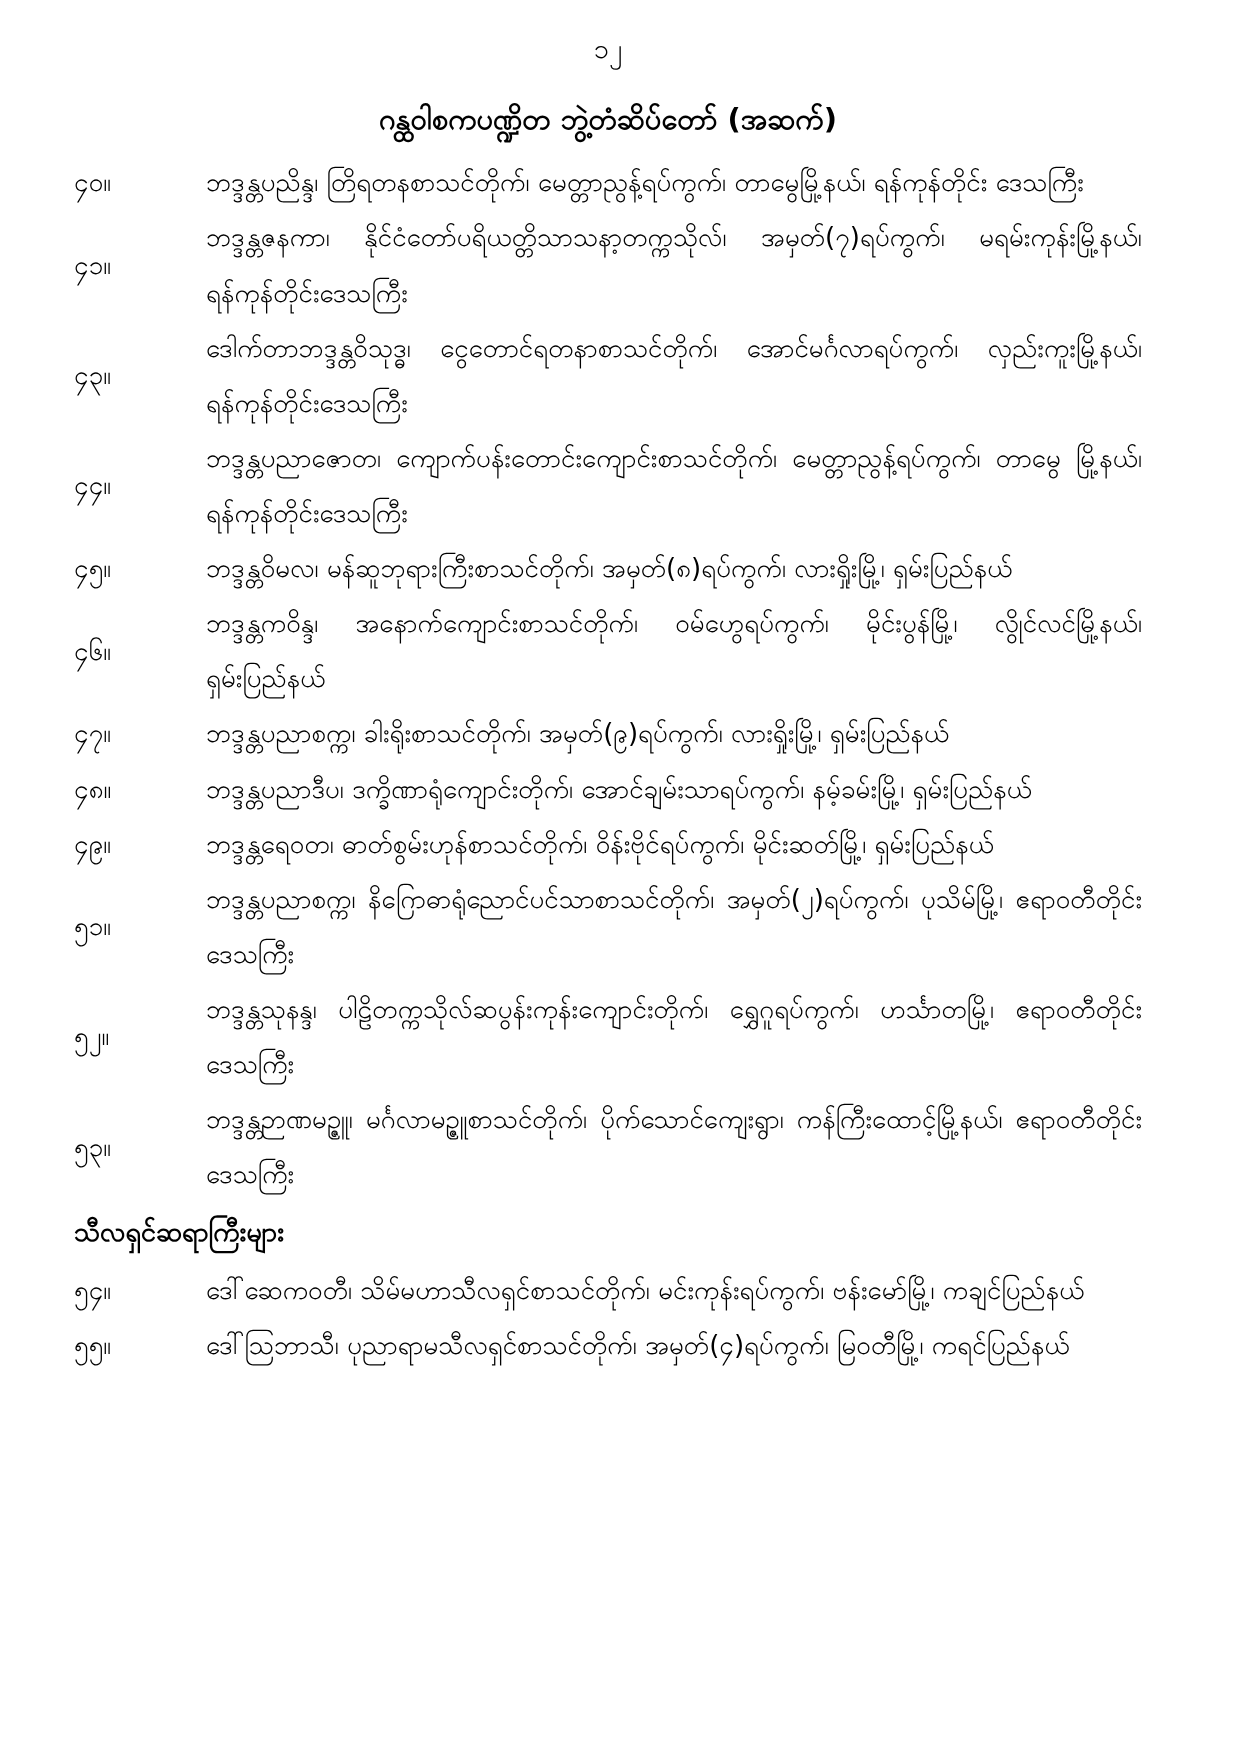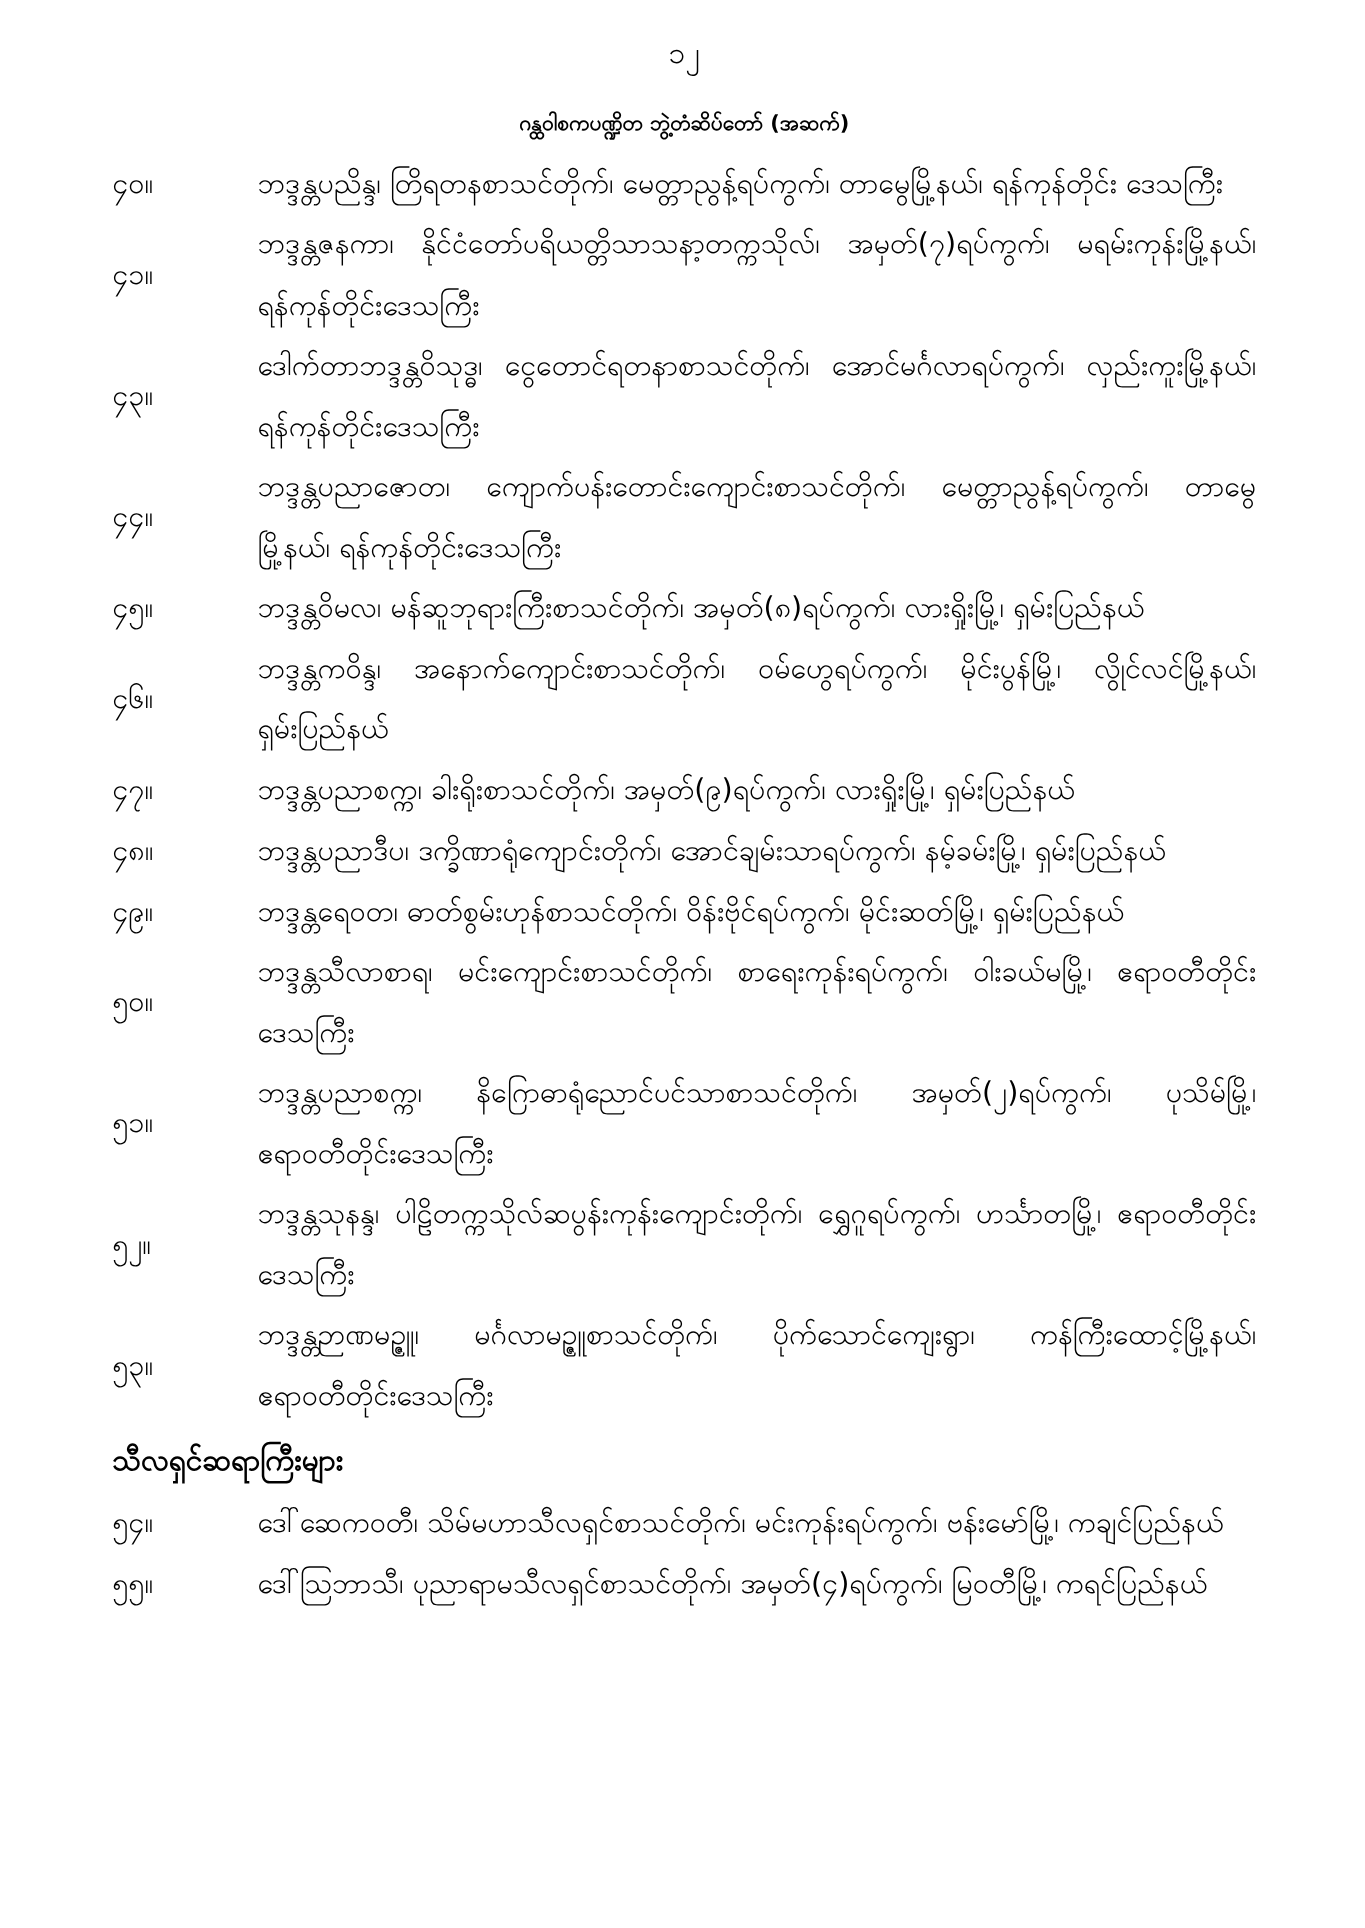--- a/index.html
+++ b/index.html
@@ -11,32 +11,32 @@
     width: 1241px;
     height: 1753px;
     color: #000000;
     font-family: "DejaVu Sans", sans-serif;
     overflow: hidden;
   }
   .page {
     box-sizing: border-box;
     width: 1232px;
     height: 1753px;
-    padding: 30px 90px 20px 102px;
+    padding: 30px 90px 20px 74px;
   }
   .page-number {
     text-align: center;
     font-size: 27px;
     line-height: 1.4;
     margin-bottom: 30px;
   }
   .doc-title {
     text-align: center;
     font-weight: bold;
-    font-size: 19px;
+    font-size: 29px;
     line-height: 1.5;
     margin-bottom: 14px;
   }
   .entry {
     display: flex;
     align-items: center;
     font-size: 26px;
     line-height: 2.12;
   }
   .entry .num {
@@ -95,24 +95,20 @@
   </div>
   <div class="entry">
     <span class="num">၄၈။</span>
     <span class="txt">ဘဒ္ဒန္တပညာဒီပ၊ ဒက္ခိဏာရုံကျောင်းတိုက်၊ အောင်ချမ်းသာရပ်ကွက်၊ နမ့်ခမ်းမြို့၊ ရှမ်းပြည်နယ်</span>
   </div>
   <div class="entry">
     <span class="num">၄၉။</span>
     <span class="txt">ဘဒ္ဒန္တရေဝတ၊ ဓာတ်စွမ်းဟုန်စာသင်တိုက်၊ ဝိန်းဗိုင်ရပ်ကွက်၊ မိုင်းဆတ်မြို့၊ ရှမ်းပြည်နယ်</span>
   </div>
   <div class="entry">
-    <span class="num">၅၀။</span>
-    <span class="txt">ဘဒ္ဒန္တသီလာစာရ၊ မင်းကျောင်းစာသင်တိုက်၊ စာရေးကုန်းရပ်ကွက်၊ ဝါးခယ်မမြို့၊ ဧရာဝတီတိုင်း ဒေသကြီး</span>
-  </div>
-  <div class="entry">
     <span class="num">၅၁။</span>
     <span class="txt">ဘဒ္ဒန္တပညာစက္က၊ နိဂြောဓာရုံညောင်ပင်သာစာသင်တိုက်၊ အမှတ်(၂)ရပ်ကွက်၊ ပုသိမ်မြို့၊ ဧရာဝတီတိုင်းဒေသကြီး</span>
   </div>
   <div class="entry">
     <span class="num">၅၂။</span>
     <span class="txt">ဘဒ္ဒန္တသုနန္ဒ၊ ပါဠိတက္ကသိုလ်ဆပွန်းကုန်းကျောင်းတိုက်၊ ရွှေဂူရပ်ကွက်၊ ဟင်္သာတမြို့၊ ဧရာဝတီတိုင်း ဒေသကြီး</span>
   </div>
   <div class="entry">
     <span class="num">၅၃။</span>
     <span class="txt">ဘဒ္ဒန္တဉာဏမဥ္ဇူ၊ မင်္ဂလာမဥ္ဇူစာသင်တိုက်၊ ပိုက်သောင်ကျေးရွာ၊ ကန်ကြီးထောင့်မြို့နယ်၊ ဧရာဝတီတိုင်းဒေသကြီး</span>

